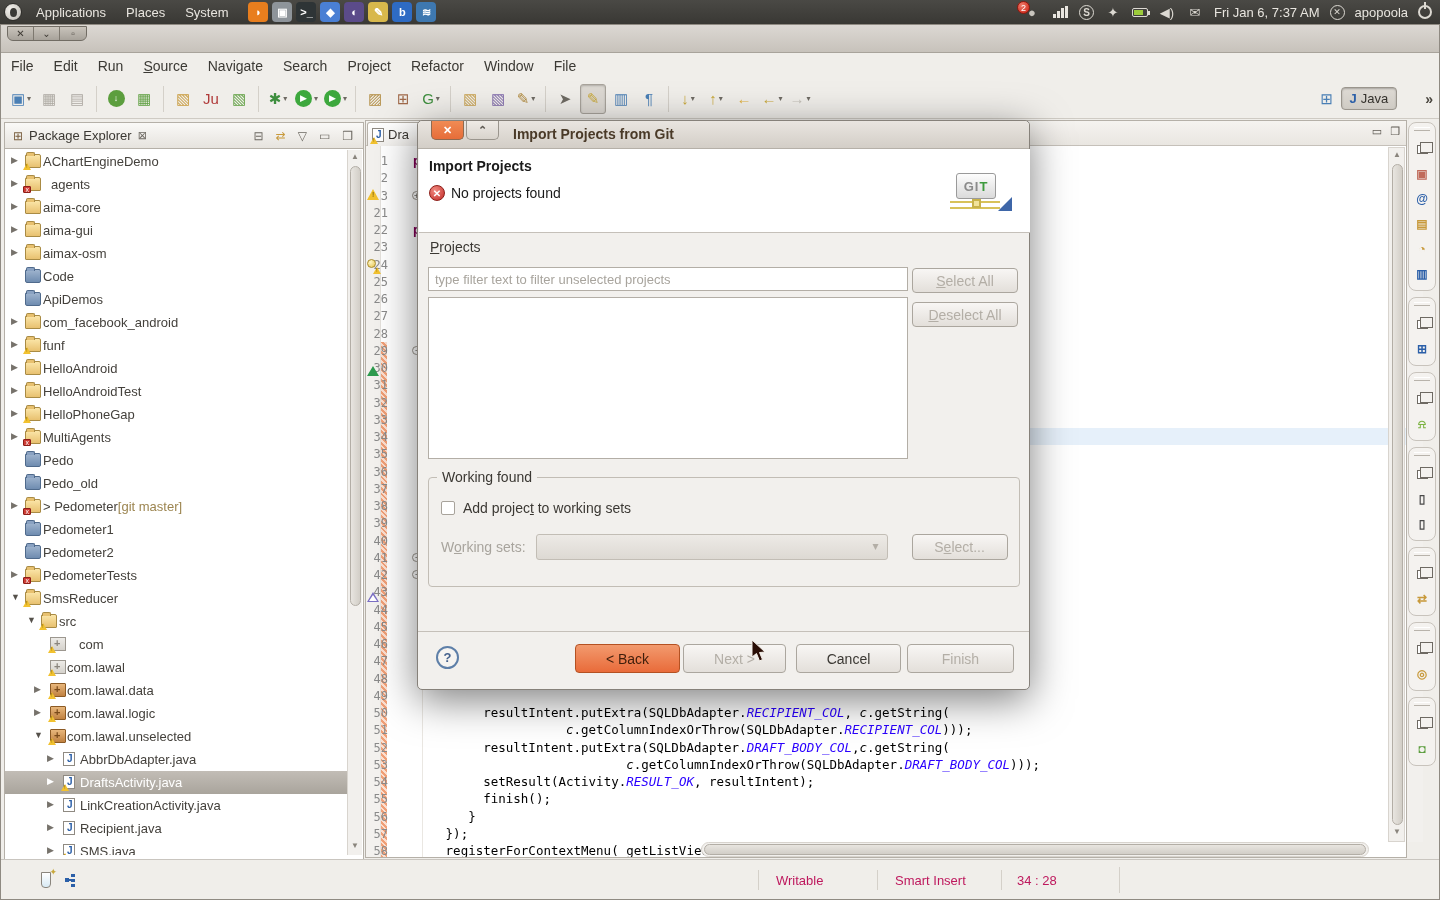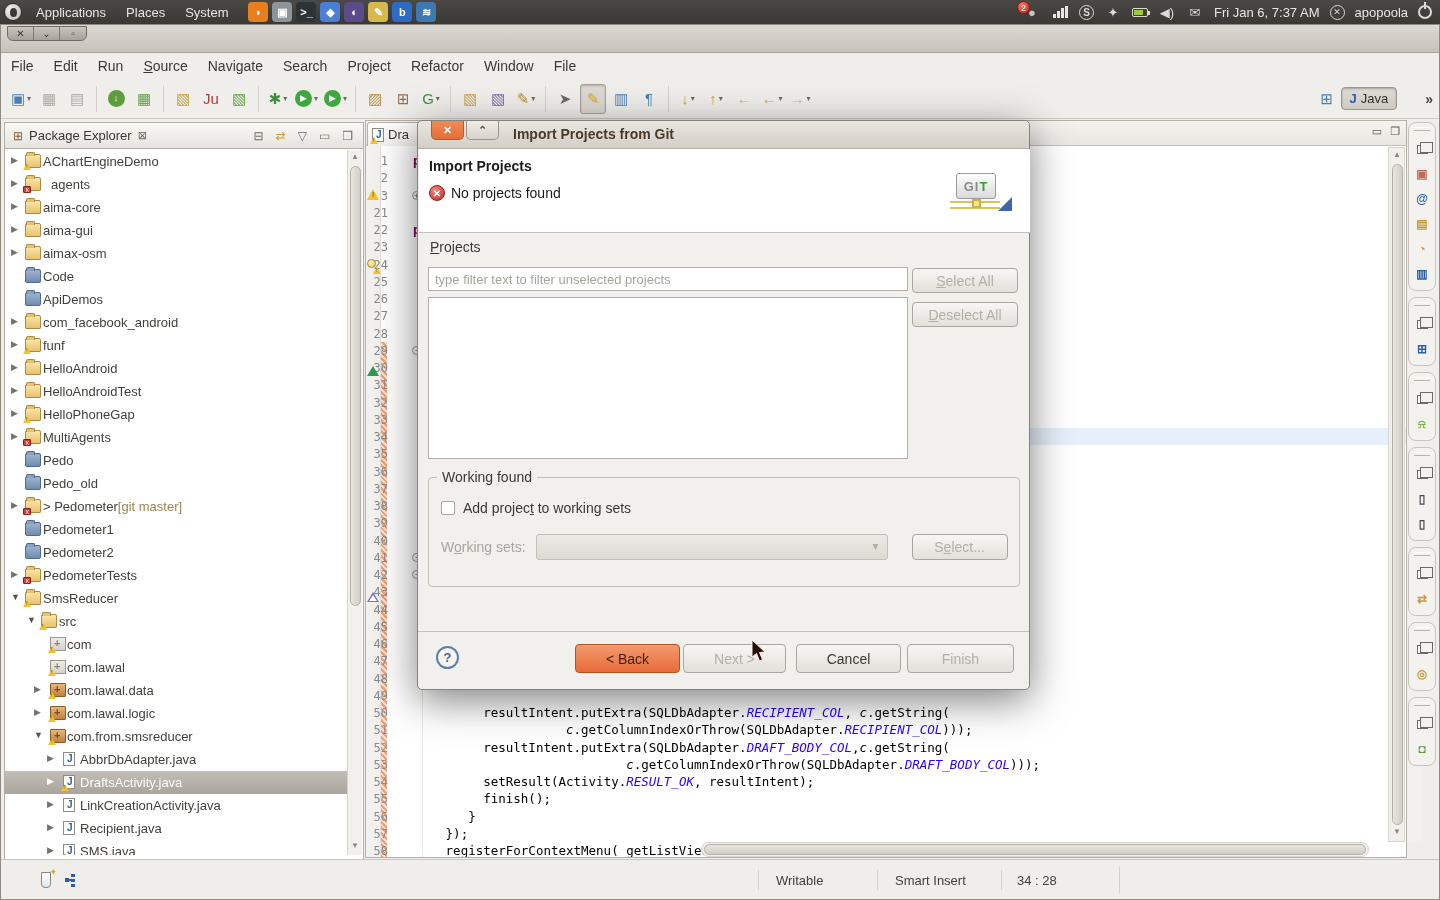--- a/index.html
+++ b/index.html
@@ -206,21 +206,21 @@
               color:#44618C; font-weight:bold; font-size:13px; display:flex; align-items:center; justify-content:center; background:#F6F4F1;}
   .btn-back { position:absolute; left:157px; top:12px; width:105px; height:29px;
               background:linear-gradient(#F29A6E,#E96B3A); border:1px solid #B45122; color:#401F0C; }
   .btn-next { position:absolute; left:265px; top:12px; width:103px; height:29px; }
   .btn-cancel { position:absolute; left:378px; top:12px; width:105px; height:29px; }
   .btn-finish { position:absolute; left:489px; top:12px; width:107px; height:29px; }
   .cursor { position:absolute; left:333px; top:8px; z-index:5; }
 
   
   .statusbar { position:absolute; left:0; bottom:0; width:100%; height:40px; background:#F0EEEA; border-top:1px solid #C9C5BF;
-               font-size:13px; color:#404040; }
+               font-size:13px; color:#be185d; }
   .sb-ico1 { position:absolute; left:40px; top:12px; width:10px; height:16px; border:1px solid #8A857D; border-radius:0 0 4px 4px; background:linear-gradient(#fff,#D8EAF4); }
   .sb-ico1:after{ content:"✦"; position:absolute; right:-7px; top:-6px; color:#C8A83C; font-size:9px; }
   .sb-ico2 { position:absolute; left:64px; top:14px; width:14px; height:12px; }
   .sb-ico2 i { position:absolute; background:#2B5FA8; }
   .sb-sep { position:absolute; top:10px; width:1px; height:20px; background:#D4D0C9; }
   .sb-text { position:absolute; top:13px; }
 
   u { text-decoration:underline; }
 </style>
 </head>
@@ -559,21 +559,21 @@
               <span class="base fold-folder"></span>
               <span class="ovl warn"></span>
             </span>
             <span class="tlabel" style="margin-left: 54px;">src</span>
           </div>
           <div class="trow">
             <span class="ticon" style="left: 45px;">
               <span class="base pkg-gray"></span>
               <span class="ovl warn"></span>
             </span>
-            <span class="tlabel" style="margin-left: 62px;">com</span>
+            <span class="tlabel" style="margin-left: 62px; padding-left: 12px;">com</span>
           </div>
           <div class="trow">
             <span class="ticon" style="left: 45px;">
               <span class="base pkg-gray"></span>
               <span class="ovl warn"></span>
             </span>
             <span class="tlabel" style="margin-left: 62px;">com.lawal</span>
           </div>
           <div class="trow">
             <span class="arrow" style="left: 29px;">▶</span>
@@ -590,21 +590,21 @@
               <span class="ovl warn"></span>
             </span>
             <span class="tlabel" style="margin-left: 62px;">com.lawal.logic</span>
           </div>
           <div class="trow">
             <span class="arrow" style="left: 29px; color: rgb(85, 81, 75);">▼</span>
             <span class="ticon" style="left: 45px;">
               <span class="base pkg-box"></span>
               <span class="ovl warn"></span>
             </span>
-            <span class="tlabel" style="margin-left: 62px;">com.from.smsreducer</span>
+            <span class="tlabel" style="margin-left: 62px;">com.lawal.unselected</span>
           </div>
           <div class="trow">
             <span class="arrow" style="left: 42px;">▶</span>
             <span class="ticon" style="left: 58px;">
               <span class="base jfile"></span>
             </span>
             <span class="tlabel" style="margin-left: 75px;">AbbrDbAdapter.java</span>
           </div>
           <div class="trow sel">
             <span class="arrow" style="left: 42px;">▶</span>

